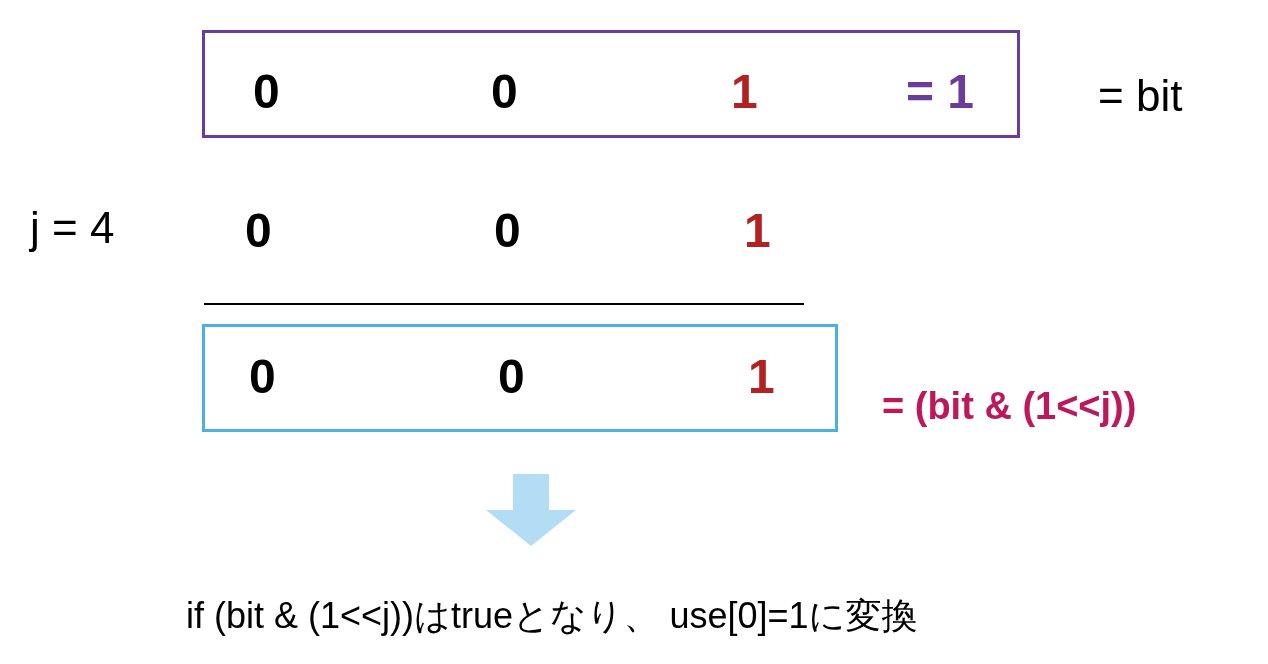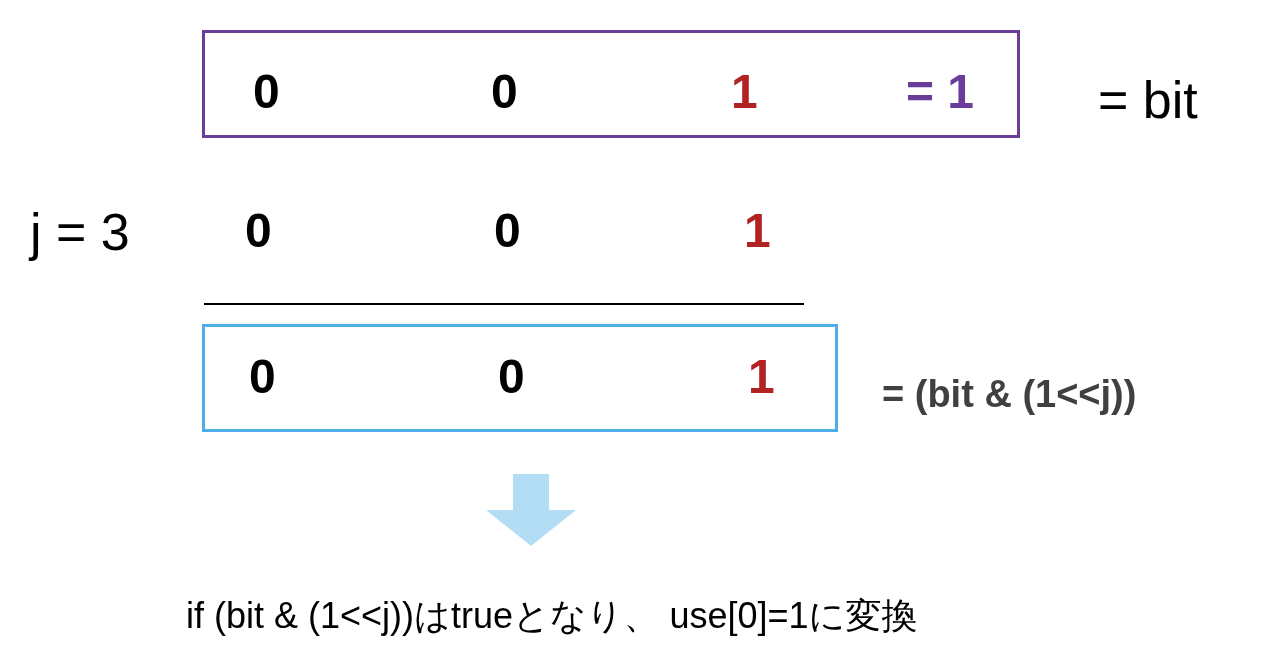--- a/index.html
+++ b/index.html
@@ -5,37 +5,37 @@
   html, body { margin:0; padding:0; background:#ffffff; }
   body { width:1268px; height:664px; position:relative; overflow:hidden;
          font-family:"Liberation Sans", "DejaVu Sans", sans-serif; }
   .box { position:absolute; box-sizing:border-box; background:#fff; }
   .box-top { left:202px; top:30px; width:818px; height:108px; border:3px solid #6a3d9a; }
   .box-bottom { left:202px; top:324px; width:636px; height:108px; border:3px solid #4eaee6; }
   .digit { position:absolute; font-weight:bold; font-size:48px; line-height:1; }
   .black { color:#000; }
   .red { color:#b22222; }
   .purple { color:#6a3d9a; }
-  .label { position:absolute; font-size:52px; line-height:1; color:#000; }
-  .expr-red { position:absolute; color:#404040; font-size:38px; font-weight:bold; line-height:1; }
+  .label { position:absolute; font-size:44px; line-height:1; color:#000; }
+  .expr-red { position:absolute; color:#be185d; font-size:38px; font-weight:bold; line-height:1;margin-top:12px; }
   .rule { position:absolute; left:204px; top:303px; width:600px; height:2px; background:#000; }
   .arrow { position:absolute; left:486px; top:474px; width:90px; height:72px; }
   .caption { position:absolute; left:186px; top:598px; color:#000000; font-size:36px; line-height:1; white-space:nowrap; }
 </style>
 </head>
 <body>
 
 <div class="box box-top"></div>
 <span class="digit black" style="left:253px;top:68px;">0</span>
 <span class="digit black" style="left:491px;top:68px;">0</span>
 <span class="digit red" style="left:731px;top:68px;">1</span>
 <span class="digit purple" style="left:906px;top:68px;">= 1</span>
 <span class="label" style="left:1098px;top:74px;">= bit</span>
 
-<span class="label" style="left:30px;top:206px;">j = 3</span>
+<span class="label" style="left:30px;top:206px;">j = 4</span>
 <span class="digit black" style="left:245px;top:207px;">0</span>
 <span class="digit black" style="left:494px;top:207px;">0</span>
 <span class="digit red" style="left:744px;top:207px;">1</span>
 
 <div class="rule"></div>
 
 <div class="box box-bottom"></div>
 <span class="digit black" style="left:249px;top:353px;">0</span>
 <span class="digit black" style="left:498px;top:353px;">0</span>
 <span class="digit red" style="left:748px;top:353px;">1</span>

